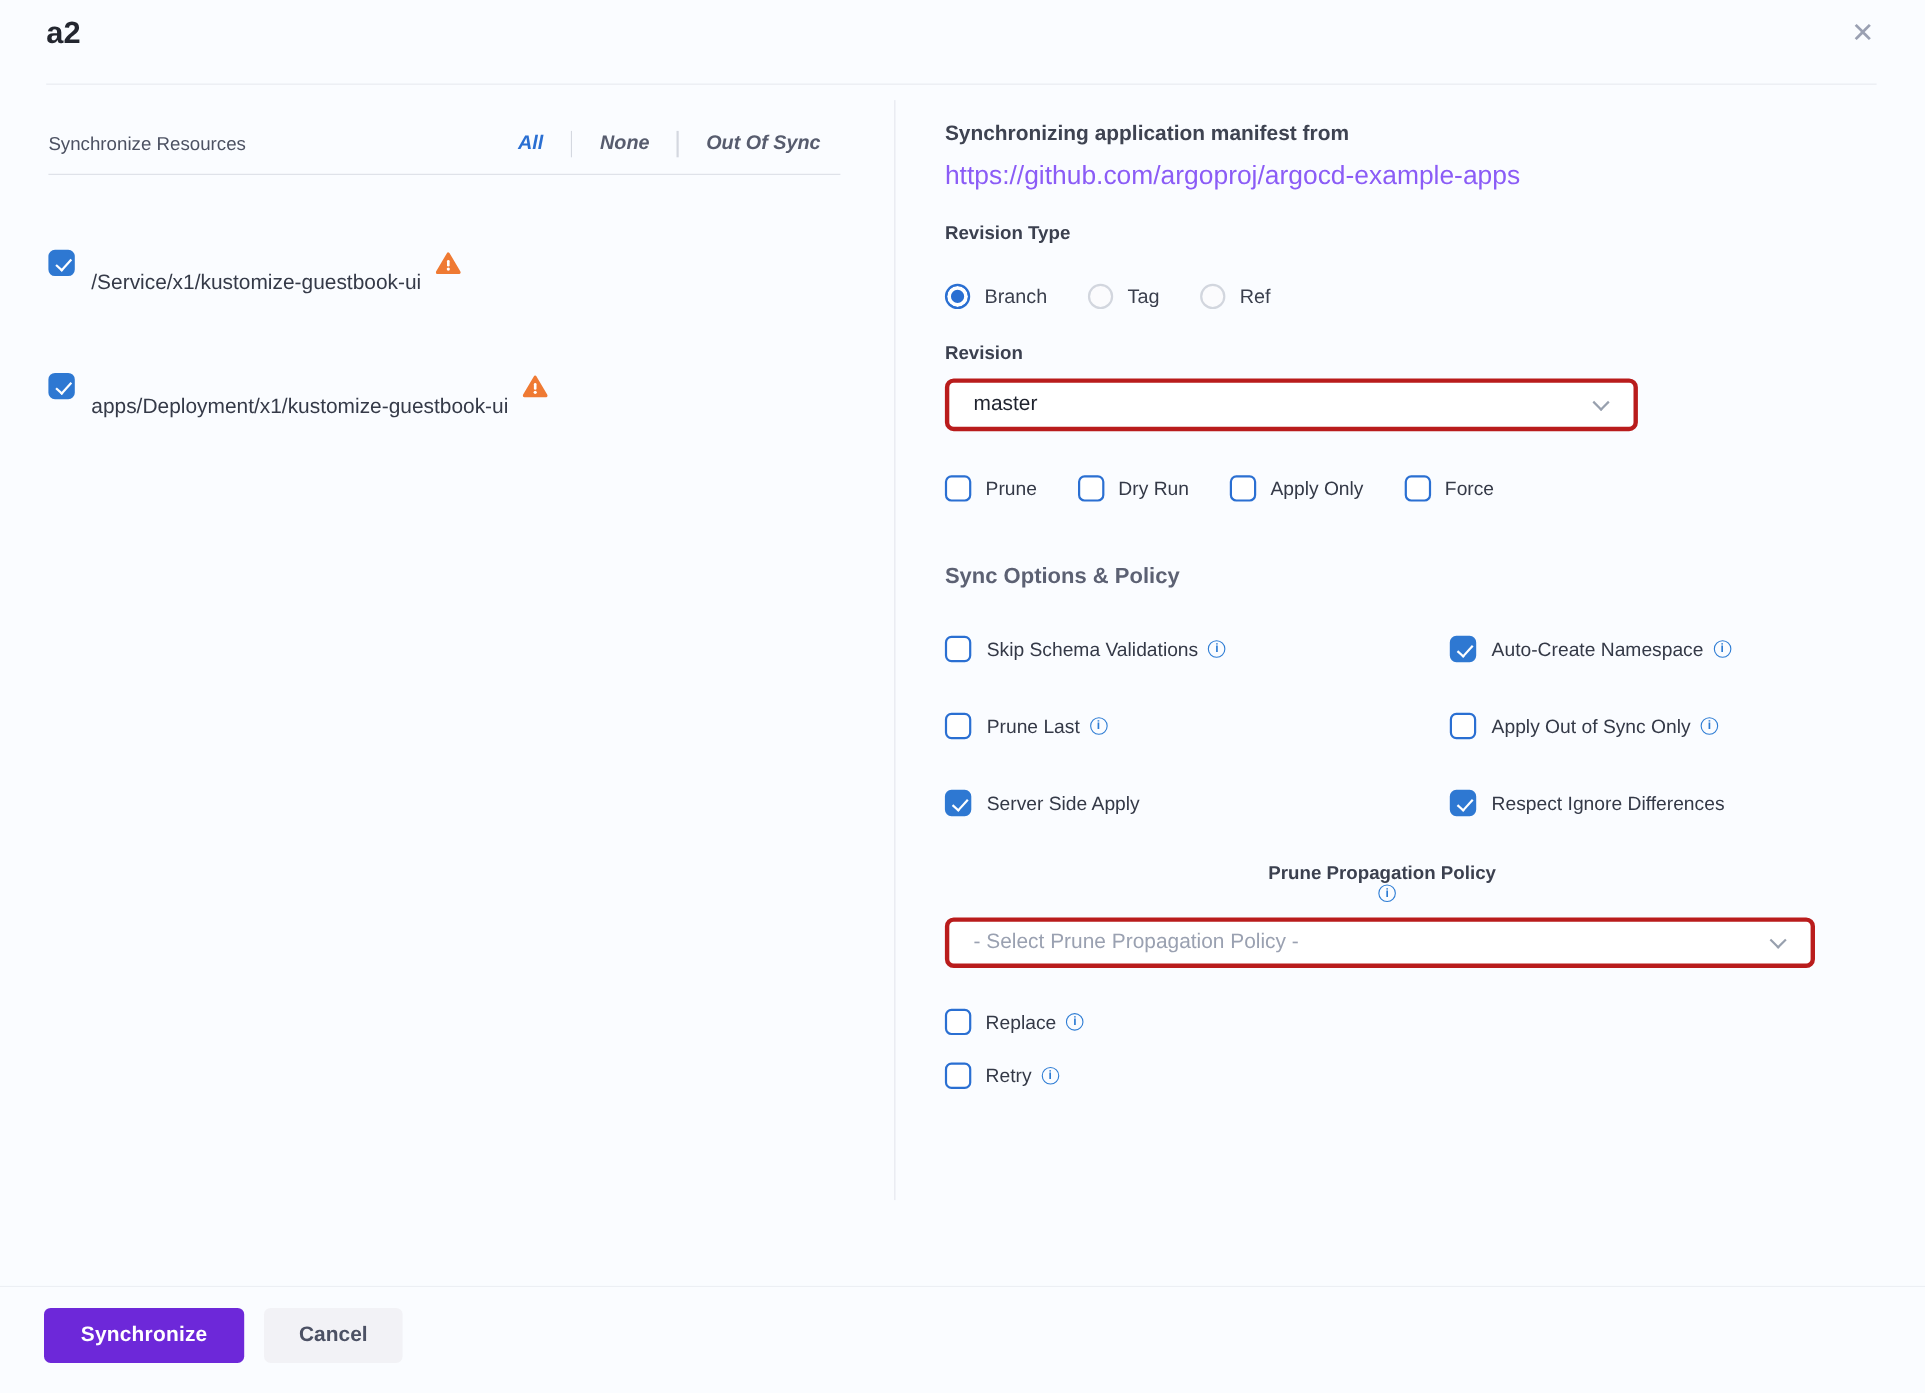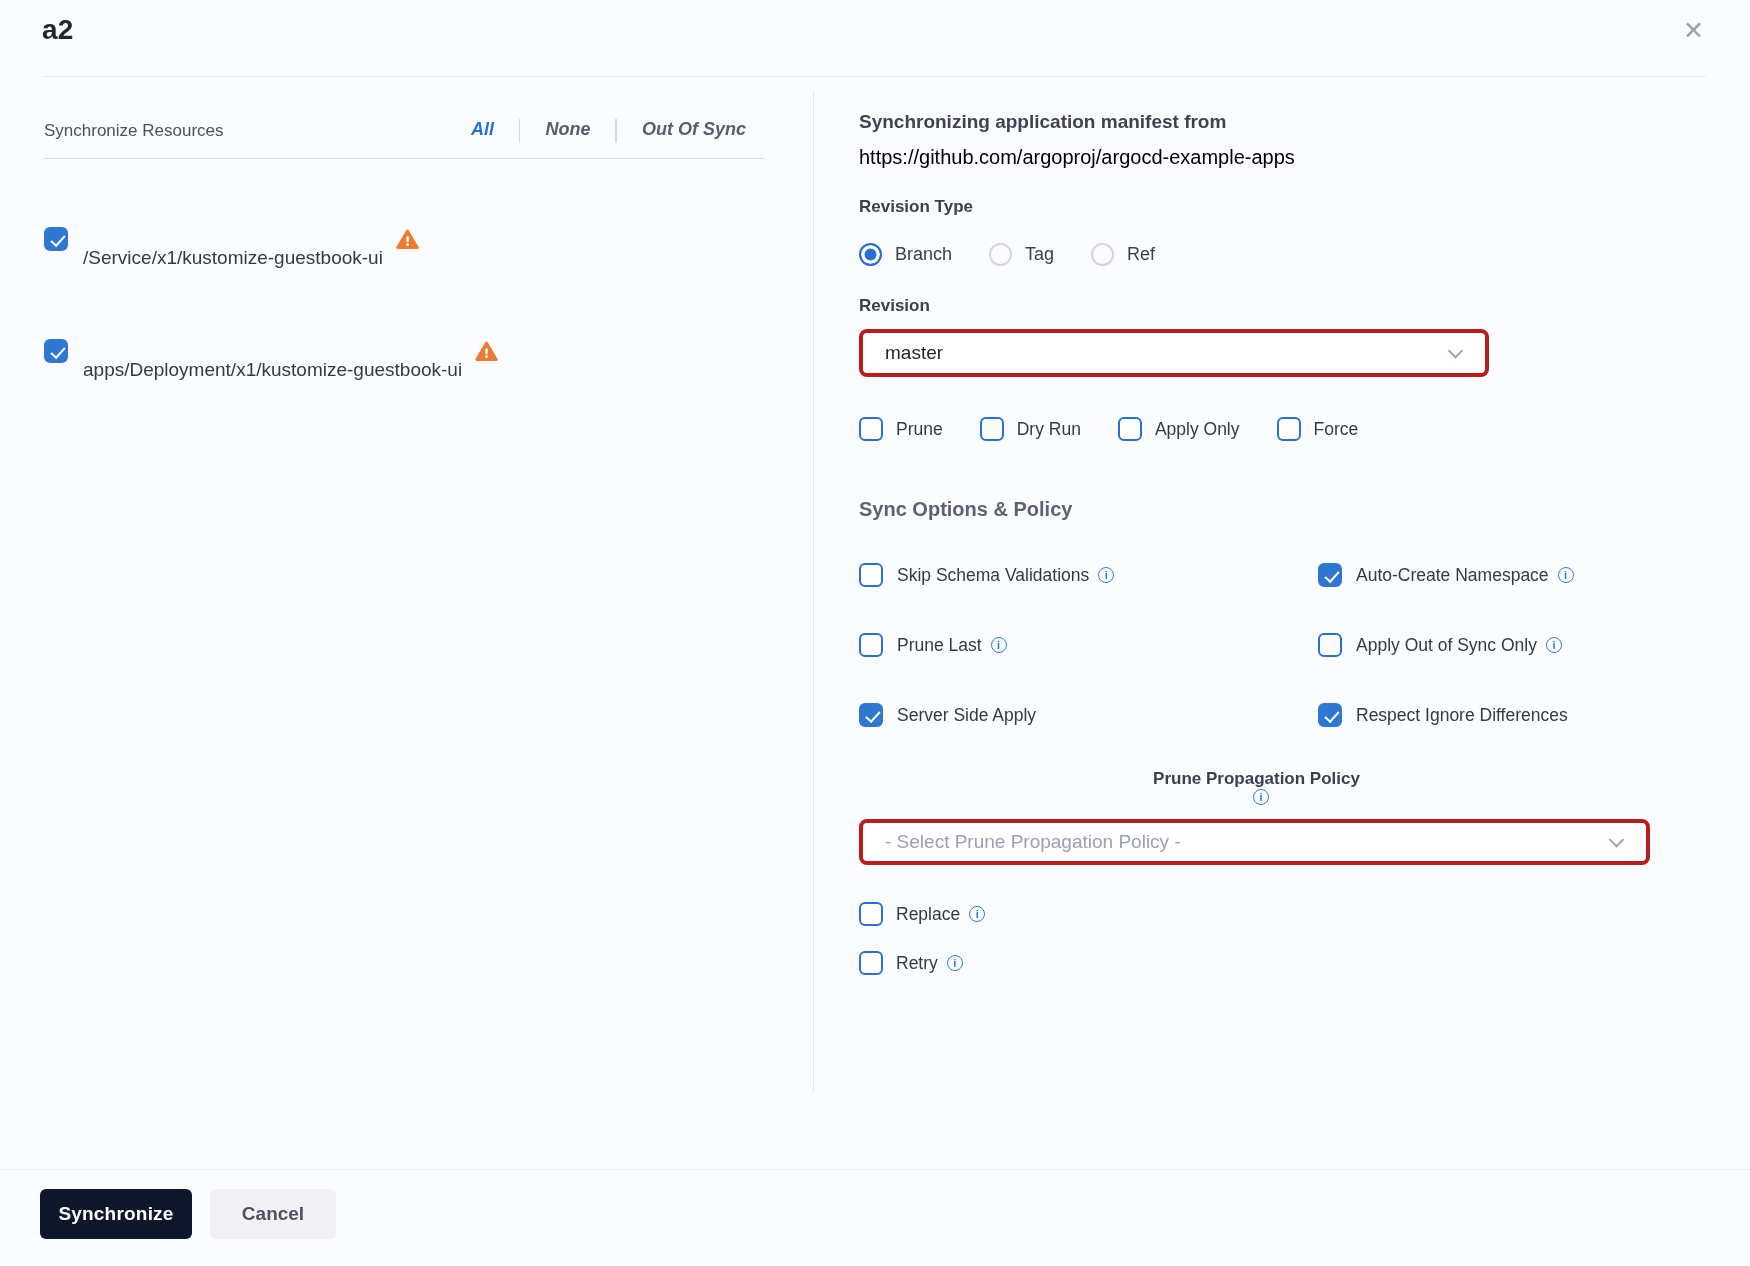--- a/index.html
+++ b/index.html
@@ -46,24 +46,24 @@
 
   
   .radio { width:23px; height:23px; border-radius:50%; border:2px solid #d2d6de; background:#fbfbfd; flex:none; cursor:pointer; }
   .radio.selected { border:2px solid #2a6fd2; background:#2a6fd2; box-shadow:inset 0 0 0 3.5px #fff; }
 
   
   .info { display:inline-flex; align-items:center; justify-content:center; width:16px; height:16px; border:1.4px solid #2d7cd4; border-radius:50%; color:#2d7cd4; font-size:11px; font-weight:700; margin-left:9px; flex:none; cursor:pointer; line-height:1; }
 
   
   .manifest-from { margin-top:34px; font-size:19px; font-weight:600; color:#3e4351; }
-  .repo-link { display:inline-block; margin-top:13px; font-size:20px; color:#000000; text-decoration:none; cursor:pointer; }
+  .repo-link { display:inline-block; margin-top:13px; font-size:24px; color:#8b5cf6; text-decoration:none; cursor:pointer; }
   .field-label { font-size:17px; font-weight:700; color:#3b404f; }
   .rt-label { margin-top:28px; }
-  .radio-row { display:flex; align-items:center; margin-top:26px; }
+  .radio-row { display:flex; align-items:center; margin-top:36px; }
   .radio-item { display:flex; align-items:center; margin-right:37px; }
   .radio-item .lbl { font-size:18px; color:#3a3f4d; margin-left:13px; }
   .rev-label { margin-top:30px; }
 
   .select { position:relative; display:flex; align-items:center; background:#fff; border:4px solid #b91c1c; border-radius:8px; cursor:pointer; }
   .revision-select { margin-top:13px; width:630px; height:48px; padding:0 50px 0 22px; }
   .select-value { font-size:19px; color:#1f232e; }
   .select-placeholder { font-size:19px; color:#9aa1b1; }
   .chevron { position:absolute; right:24px; top:50%; width:11px; height:11px; border-right:2px solid #98a0ae; border-bottom:2px solid #98a0ae; transform:translateY(-70%) rotate(45deg); }
 
@@ -82,21 +82,21 @@
 
   .extra-row { display:flex; align-items:center; margin-top:37px; }
   .extra-row + .extra-row { margin-top:25px; }
   .extra-row .lbl { font-size:17.5px; color:#343947; margin-left:13px; }
 
   
   .panel-footer { position:absolute; left:0; right:0; top:1169px; }
   .footer-divider { margin:0 0 0 0; background:#eceff4; }
   .footer-buttons { display:flex; margin:19px 0 0 40px; }
   .btn { border:none; border-radius:6px; height:50px; font-family:"Liberation Sans", sans-serif; font-size:19px; font-weight:700; cursor:pointer; }
-  .btn-sync { width:152px; background:#0f172a; color:#fff; margin-right:18px; letter-spacing:.2px; }
+  .btn-sync { width:182px; background:#6d28d9; color:#fff; margin-right:18px; letter-spacing:.2px; }
   .btn-cancel { width:126px; background:#f2f2f6; color:#4c5164; }
 </style>
 </head>
 <body>
 
 <div class="panel">
 
   <header class="panel-header">
     <h1 class="title">a2</h1>
     <span class="close">✕</span>

